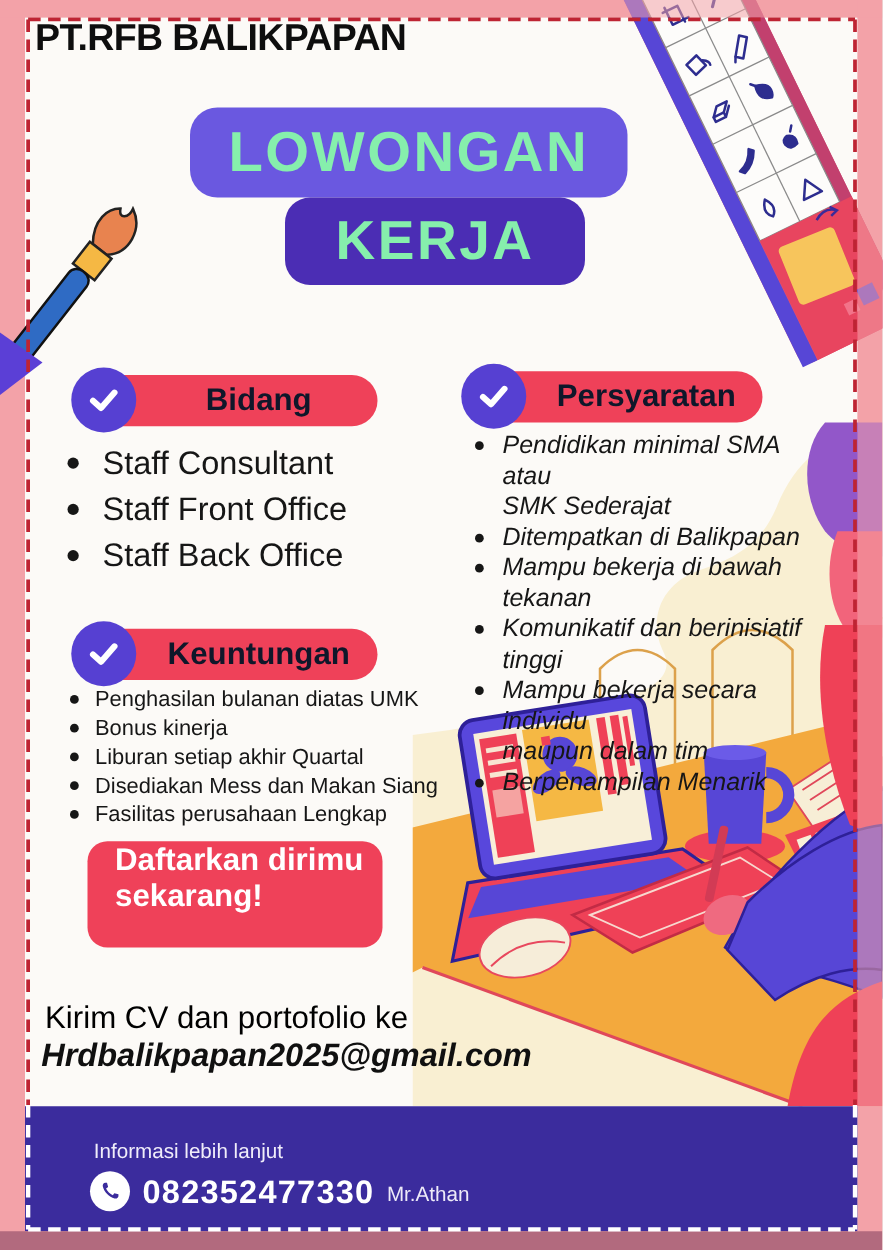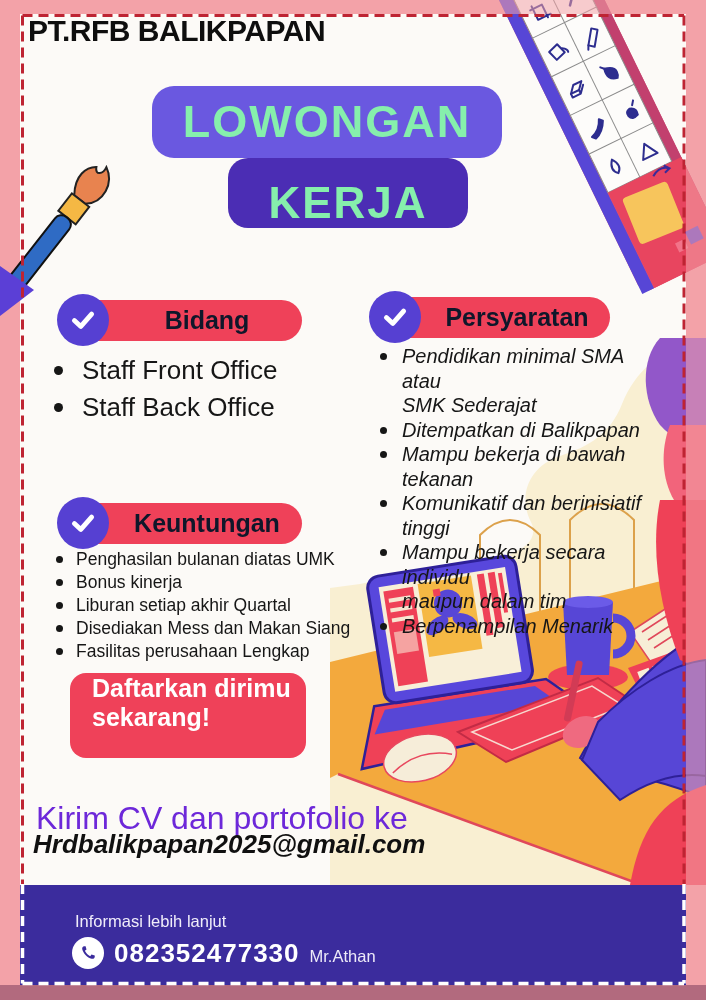--- a/index.html
+++ b/index.html
@@ -16,21 +16,21 @@
   .brush-illus{position:absolute;left:-5px;top:148px;z-index:3;overflow:visible;}
   .wash{position:absolute;background:rgba(243,162,168,0.55);z-index:6;pointer-events:none;}
   .wash-right{left:686px;top:0;width:20px;height:985px;}
   .wash-top{left:0;top:0;width:706px;height:14px;}
   .bottom-strip{position:absolute;left:0;top:985px;width:706px;height:15px;background:#B26A7E;z-index:6;}
 
   
   .company{position:absolute;left:28px;top:14px;font-size:30px;font-weight:800;color:#0E0E0E;letter-spacing:-0.5px;z-index:5;}
   .pill{position:absolute;display:flex;align-items:center;justify-content:center;color:#86efac;font-weight:700;z-index:5;}
   .pill-1{left:152px;top:86px;width:350px;height:72px;background:#6A58E0;border-radius:22px;font-size:45px;letter-spacing:2px;}
-  .pill-2{left:228px;top:158px;width:240px;height:70px;background:#4B2DB4;border-radius:20px;font-size:44px;letter-spacing:2px;align-items:flex-end;}
+  .pill-2{left:228px;top:158px;width:240px;height:70px;background:#4B2DB4;border-radius:20px;font-size:44px;letter-spacing:2px;}
 
   .badge{position:absolute;height:41px;background:#EF4159;border-radius:21px;display:flex;align-items:center;justify-content:center;padding-left:52px;box-sizing:border-box;z-index:5;}
   .badge .label{color:#0f172a;font-weight:700;font-size:25px;}
   .badge .check{position:absolute;left:-3px;top:-6px;width:52px;height:52px;border-radius:50%;background:#5640D2;display:flex;align-items:center;justify-content:center;}
   .badge-bidang{left:60px;top:300px;width:242px;}
   .badge-persyaratan{left:372px;top:297px;width:238px;}
   .badge-keuntungan{left:60px;top:503px;width:242px;}
 
   ul.blist{list-style:none;margin:0;padding:0;position:absolute;z-index:5;color:#161616;}
   ul.blist li{position:relative;white-space:pre-line;}
@@ -41,21 +41,21 @@
   ul.persy-list li{font-size:20px;line-height:24.5px;padding-left:30px;font-style:italic;}
   ul.persy-list li::before{content:"";position:absolute;left:8px;top:9px;width:7px;height:7px;border-radius:50%;background:#161616;}
   ul.keuntungan-list{left:50px;top:548px;}
   ul.keuntungan-list li{font-size:17.5px;line-height:23px;padding-left:26px;}
   ul.keuntungan-list li::before{content:"";position:absolute;left:6px;top:8px;width:7px;height:7px;border-radius:50%;background:#161616;}
 
   .cta{position:absolute;left:70px;top:673px;width:236px;height:85px;background:#EF4159;border-radius:16px;
        display:flex;flex-direction:column;justify-content:flex-start;padding-left:22px;box-sizing:border-box;z-index:5;border:none;cursor:pointer;}
   .cta span{color:#fff;font-weight:700;font-size:25px;line-height:29px;text-align:left;font-family:"Liberation Sans",sans-serif;}
 
-  .contact-lead{position:absolute;left:36px;top:800px;font-size:32px;color:#6d28d9;z-index:5;}
+  .contact-lead{position:absolute;left:36px;top:800px;font-size:25px;color:#000000;z-index:5;}
   .contact-email{position:absolute;left:33px;top:829px;font-size:26px;font-weight:700;font-style:italic;color:#101010;z-index:5;}
 
   .footer{position:absolute;left:20px;top:885px;width:666px;height:100px;background:#3B2C9D;z-index:4;text-decoration:underline;}
   .footer .finfo{position:absolute;left:55px;top:27px;font-size:16.5px;color:#F0EDFA;}
   .footer .frow{position:absolute;left:52px;top:52px;display:flex;align-items:center;}
   .footer .phone-circle{width:32px;height:32px;border-radius:50%;background:#fff;display:flex;align-items:center;justify-content:center;margin-right:10px;}
   .footer .fphone{font-size:26px;color:#fff;font-weight:600;letter-spacing:1px;}
   .footer .fname{font-size:16.5px;color:#EDEAF8;margin-left:10px;padding-top:6px;}
 
   .dashes{position:absolute;left:0;top:0;z-index:9;pointer-events:none;}
@@ -252,20 +252,21 @@
 
   <div class="badge badge-bidang">
     <span class="check">
       <svg width="28" height="28" viewBox="0 0 26 26">
           <polyline points="5,13.5 11,19 21,7.5" fill="none" stroke="#fff" stroke-width="4.5" stroke-linecap="round" stroke-linejoin="round"></polyline>
         </svg>
     </span>
     <span class="label">Bidang</span>
   </div>
   <ul class="blist bidang-list">
+      <li>Staff Consultant</li>
       <li>Staff Front Office</li>
       <li>Staff Back Office</li>
     </ul>
 
   <div class="badge badge-persyaratan">
     <span class="check">
       <svg width="28" height="28" viewBox="0 0 26 26">
           <polyline points="5,13.5 11,19 21,7.5" fill="none" stroke="#fff" stroke-width="4.5" stroke-linecap="round" stroke-linejoin="round"></polyline>
         </svg>
     </span>

